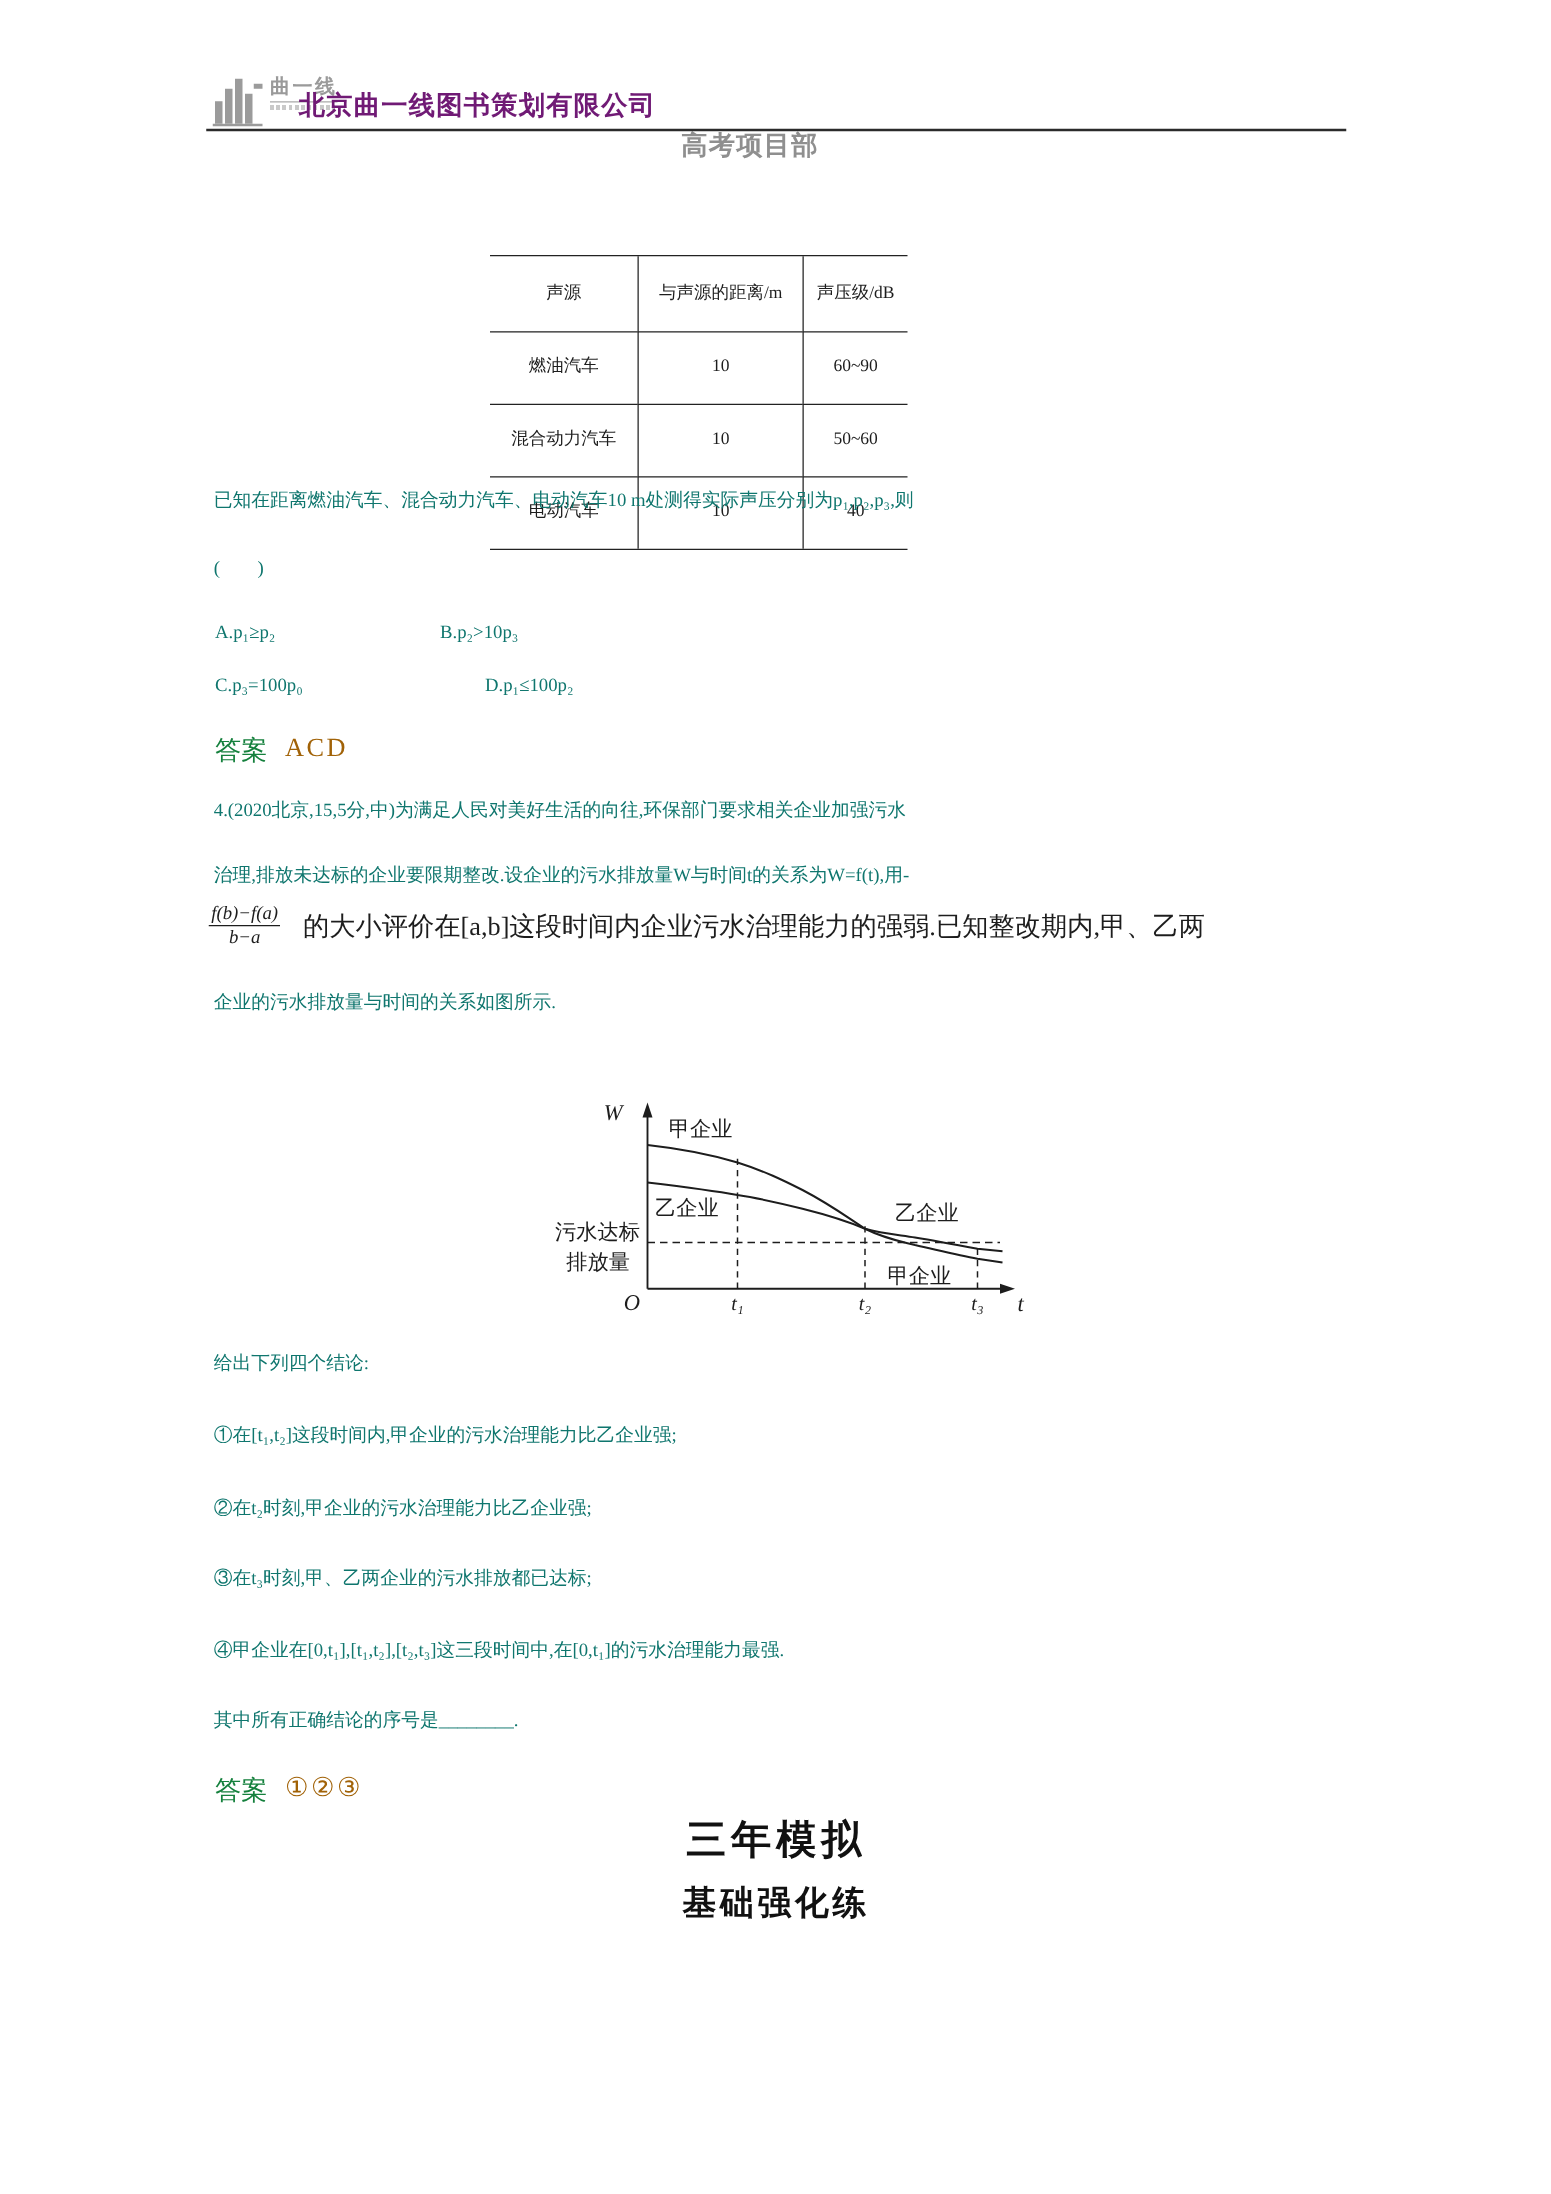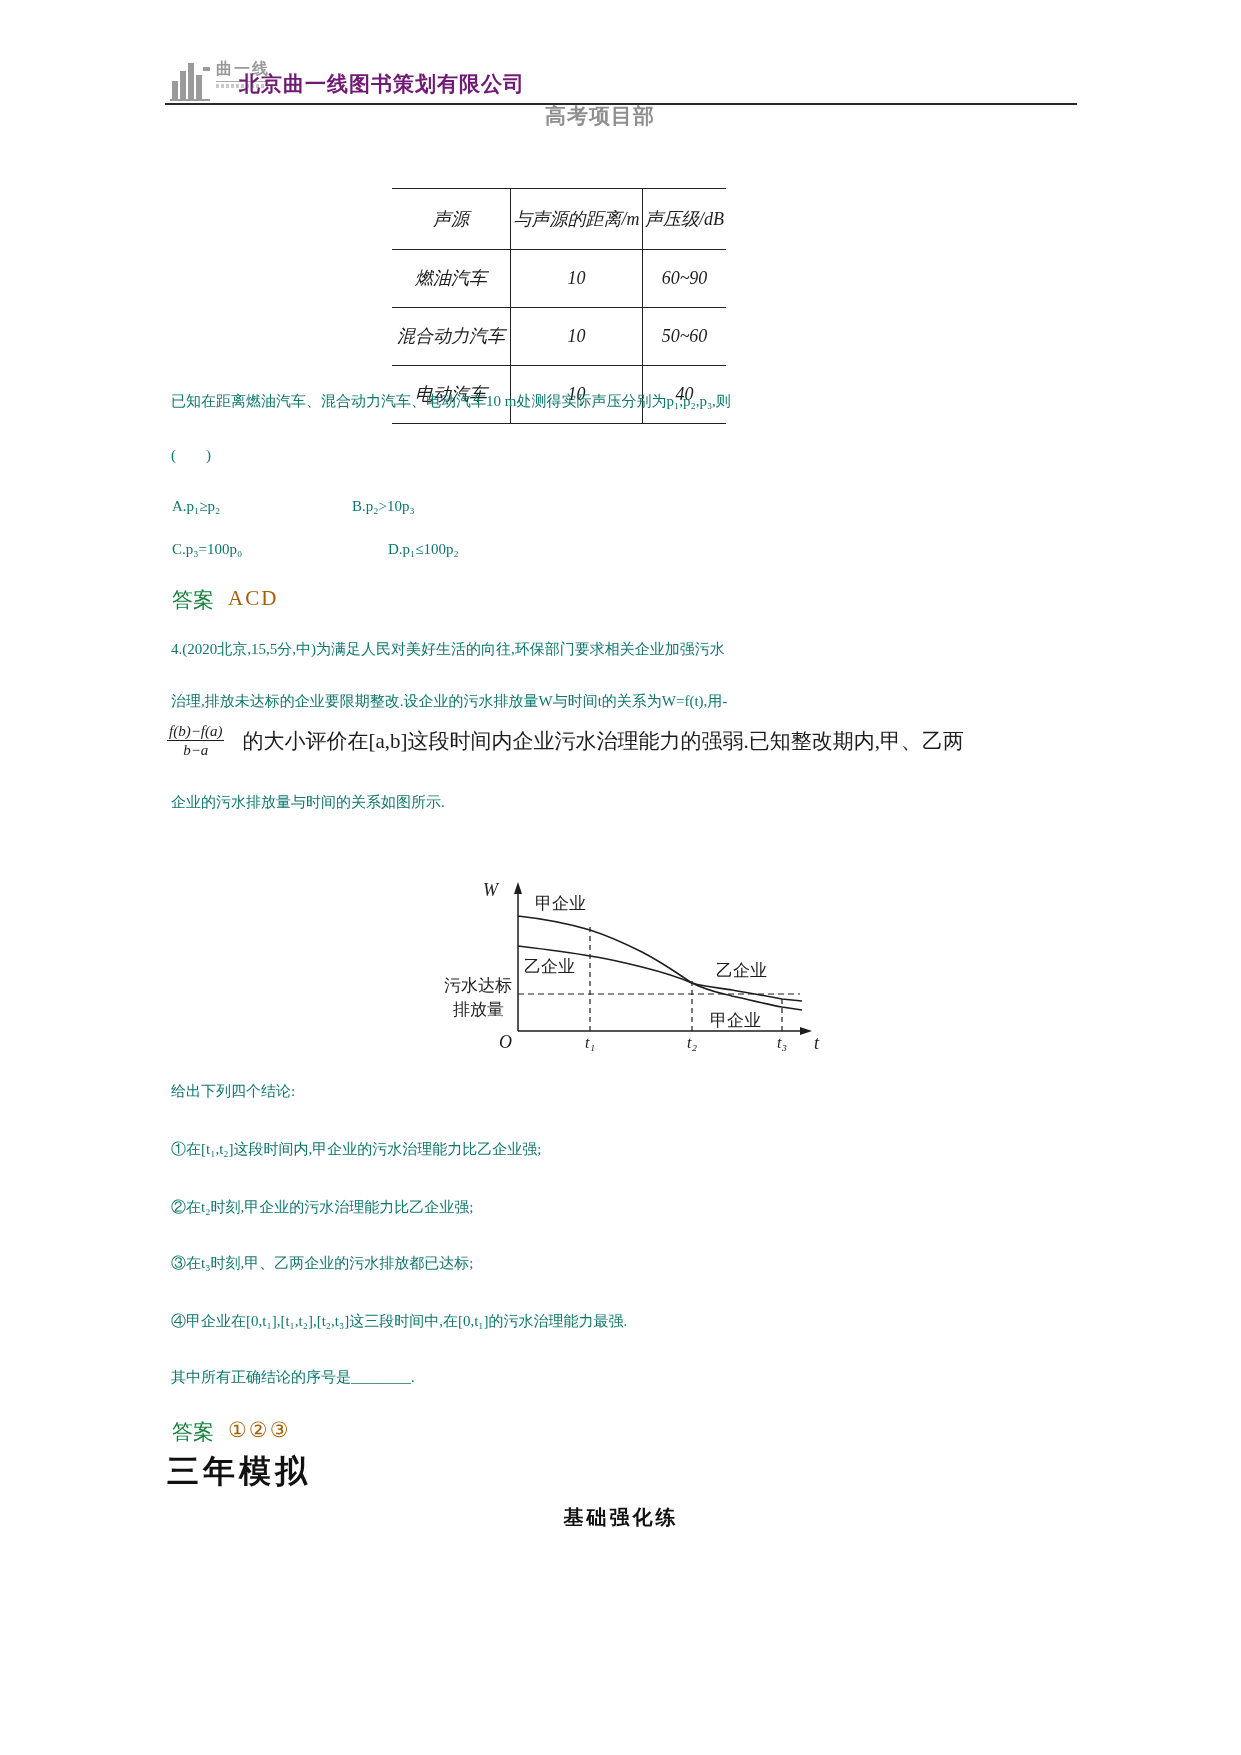--- a/index.html
+++ b/index.html
@@ -15,28 +15,27 @@
   .hdr-rule{position:absolute;left:165px;top:103px;width:912px;height:0;border-top:2px solid #2b2b2b;}
   .logo-wrap{position:absolute;left:170px;top:57px;display:flex;align-items:flex-start;}
   .logo-icon{width:42px;height:46px;}
   .logo-textcol{margin-left:4px;margin-top:2px;display:flex;flex-direction:column;align-items:flex-start;}
   .logo-cn{font-family:"Liberation Sans","DejaVu Sans",sans-serif;font-size:16px;color:#9a9a9a;font-weight:bold;letter-spacing:2px;border-bottom:1.5px solid #aaaaaa;padding-bottom:1px;}
   .logo-sub{margin-top:2px;width:52px;height:4px;background:repeating-linear-gradient(90deg,#c9c9c9 0 3px,#ffffff 3px 5px);}
   .company{position:absolute;left:239px;top:70px;font-family:Liberation Serif, serif;font-size:21px;font-weight:600;color:#701a75;letter-spacing:1px;}
   .dept{position:absolute;left:545px;top:70px;font-family:"Liberation Sans","DejaVu Sans",sans-serif;font-size:21px;font-weight:600;color:#8f8f8f;letter-spacing:1px;margin-top:32px;}
   
   .qtable{
-    position:absolute;left:392px;top:188px;
+    position:absolute;left:392px;top:204px;
     display:grid;
     grid-template-columns:118px 132px 84px;
     grid-template-rows:60px 58px 58px 58px;
     border-top:1.5px solid #222;
     border-bottom:1.5px solid #222;
-    font-size:18px;
-    font-style:italic;
+    font-size:14px;
   }
   .qtable .cell{
     display:flex;align-items:center;justify-content:center;
     border-top:1.5px solid #222;
     text-align:center;line-height:1.15;
   }
   .qtable .r0{border-top:none;}
   .qtable .c1,.qtable .c2{border-left:1.5px solid #222;}
   
   .line{position:absolute;left:171px;font-size:15px;line-height:1.3;white-space:pre;color:#0f766e;}
@@ -47,22 +46,22 @@
   .frac{display:inline-flex;flex-direction:column;align-items:center;font-style:italic;font-size:15px;line-height:1.2;margin-right:18px;}
   .frac .num{border-bottom:1.3px solid #1d1d1d;padding:0 2px;}
   .fracline .after{font-size:21px;white-space:pre;}
   
   .chart{position:absolute;left:400px;top:878px;}
   .chart text{fill:#1d1d1d;}
   .cn-lbl{font-family:"Liberation Serif","DejaVu Serif",serif;font-size:17px;}
   .math-lbl{font-family:"Liberation Serif","DejaVu Serif",serif;font-style:italic;font-size:18px;}
   .tick-lbl{font-family:"Liberation Serif","DejaVu Serif",serif;font-style:italic;font-size:16px;}
   
-  .h1{position:absolute;left:167px;top:1450px;width:908px;text-align:left;font-family:"Liberation Sans","DejaVu Sans",sans-serif;font-size:32px;font-weight:bold;color:#111;letter-spacing:4px;}
-  .h2{position:absolute;left:167px;top:1504px;width:908px;text-align:center;font-family:"Liberation Sans","DejaVu Sans",sans-serif;font-size:20px;font-weight:bold;color:#111;letter-spacing:3px;}
+  .h1{position:absolute;left:167px;top:1450px;width:908px;text-align:center;font-family:"Liberation Sans","DejaVu Sans",sans-serif;font-size:32px;font-weight:bold;color:#111;letter-spacing:4px;}
+  .h2{position:absolute;left:167px;top:1504px;width:908px;text-align:center;font-family:"Liberation Sans","DejaVu Sans",sans-serif;font-size:27px;font-weight:bold;color:#111;letter-spacing:3px;}
   .footer{position:absolute;left:0;top:1688px;width:1241px;text-align:center;font-family:"Liberation Sans","DejaVu Sans",sans-serif;font-size:15px;color:#3a3a3a;text-decoration:underline;}
 </style>
 </head>
 <body>
 
 <div class="page">
 
   <div class="logo-wrap">
     <svg class="logo-icon" viewBox="0 0 42 46">
       <rect x="2" y="24" width="6" height="18" fill="#9b9b9b"></rect>

